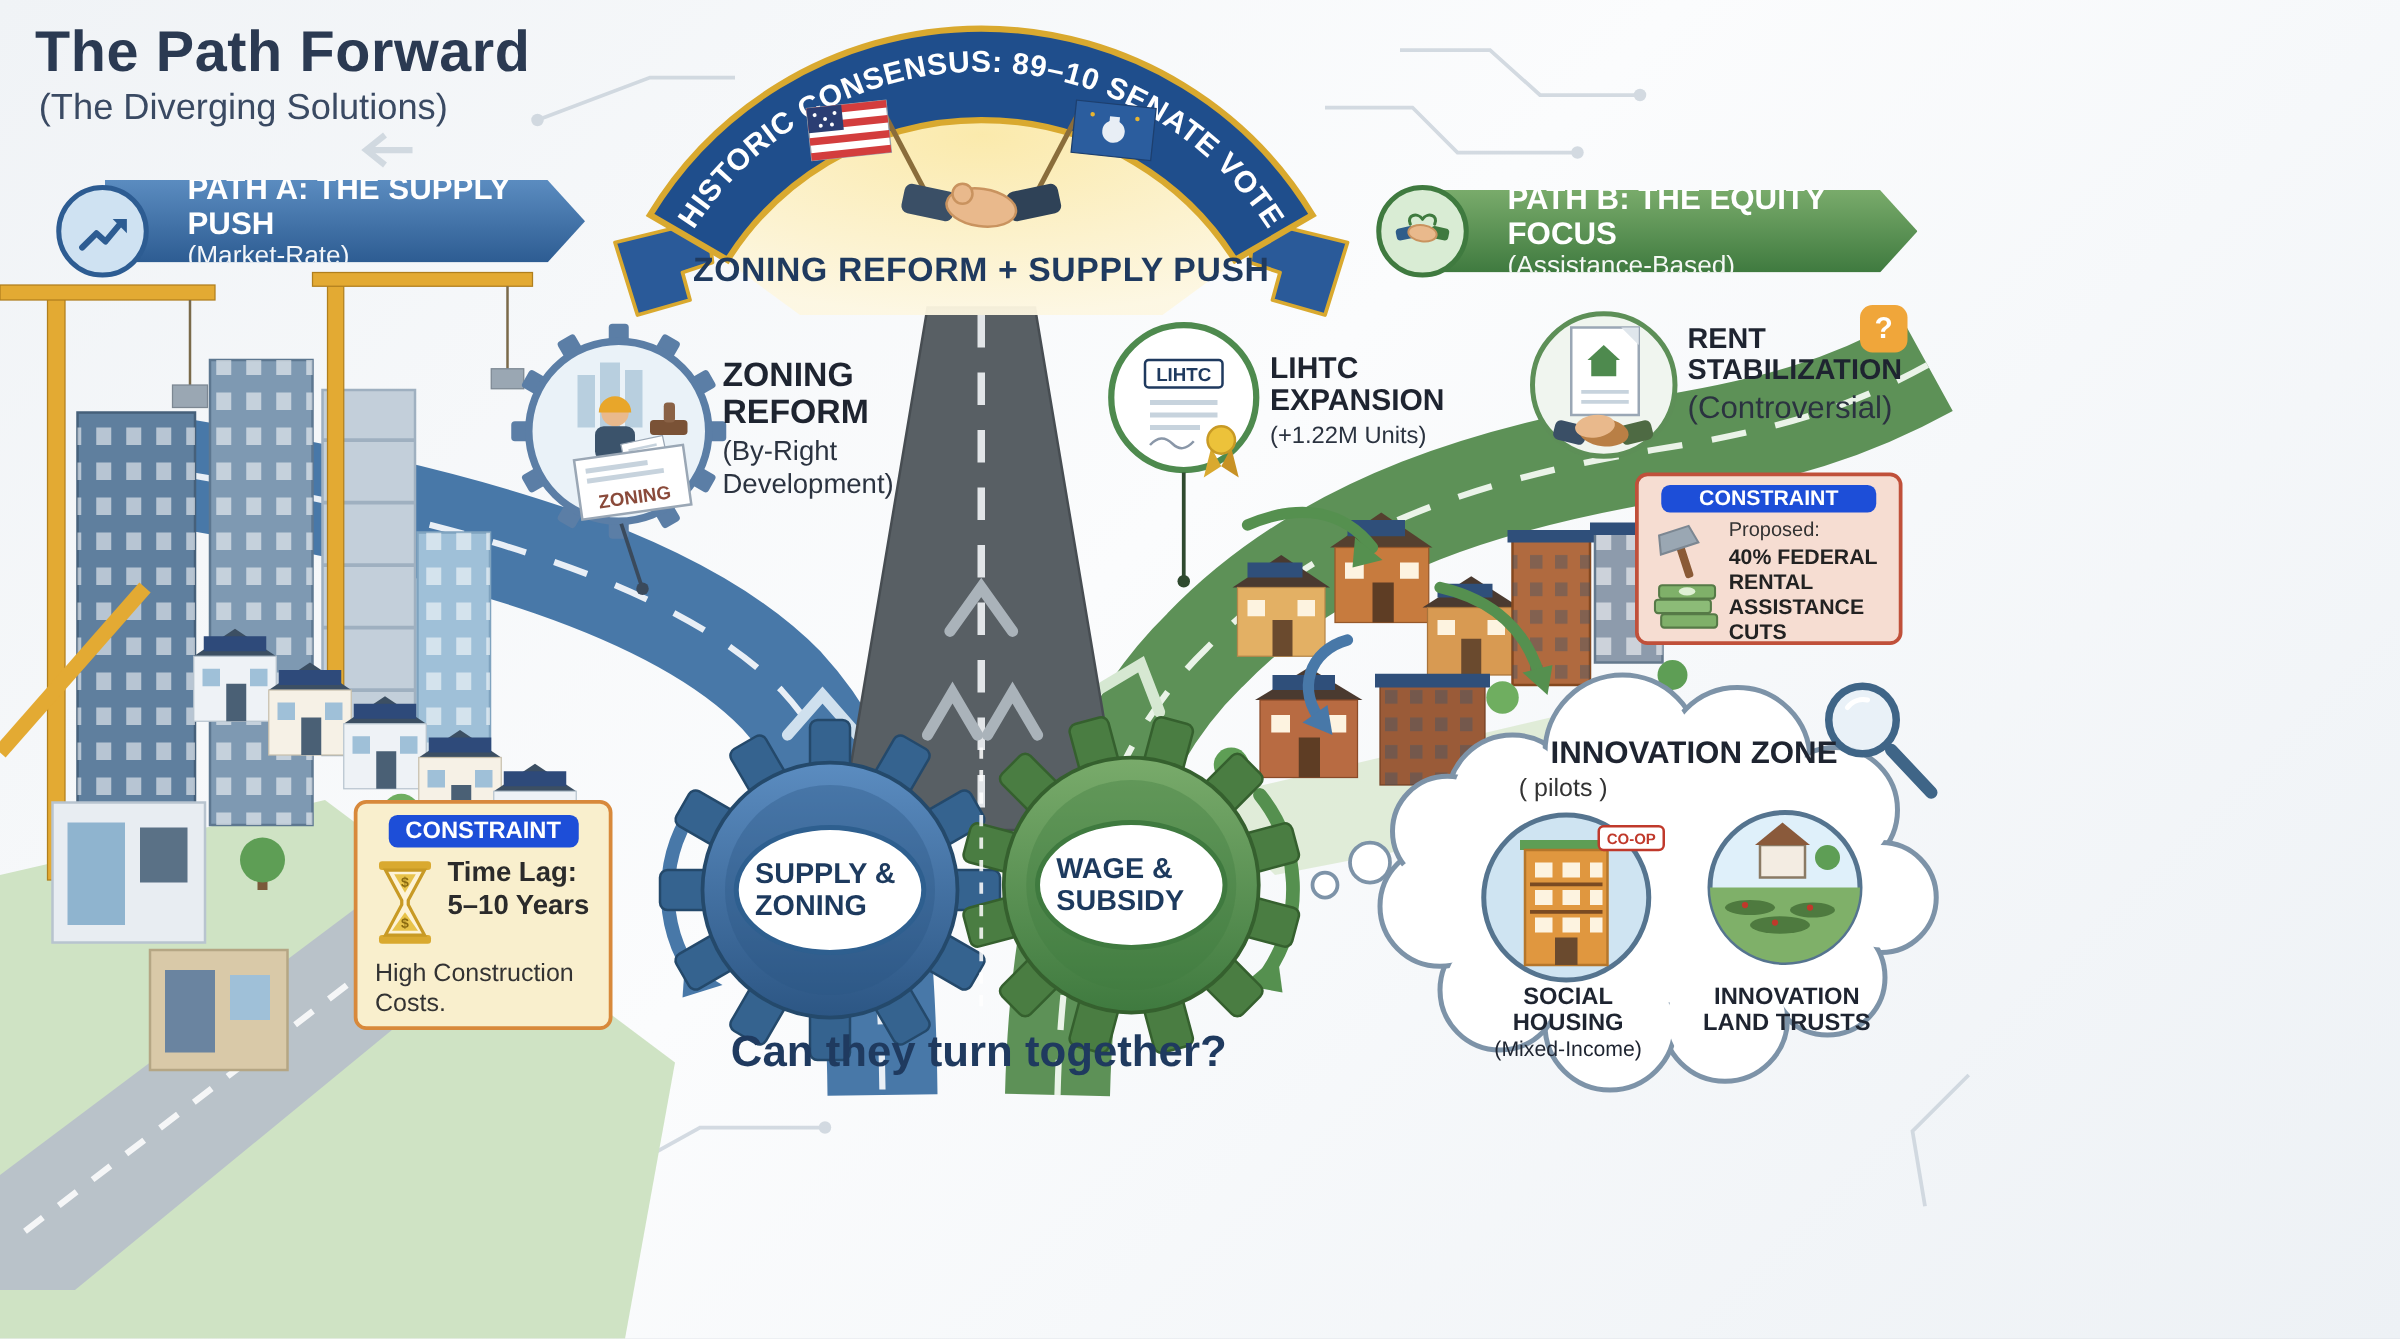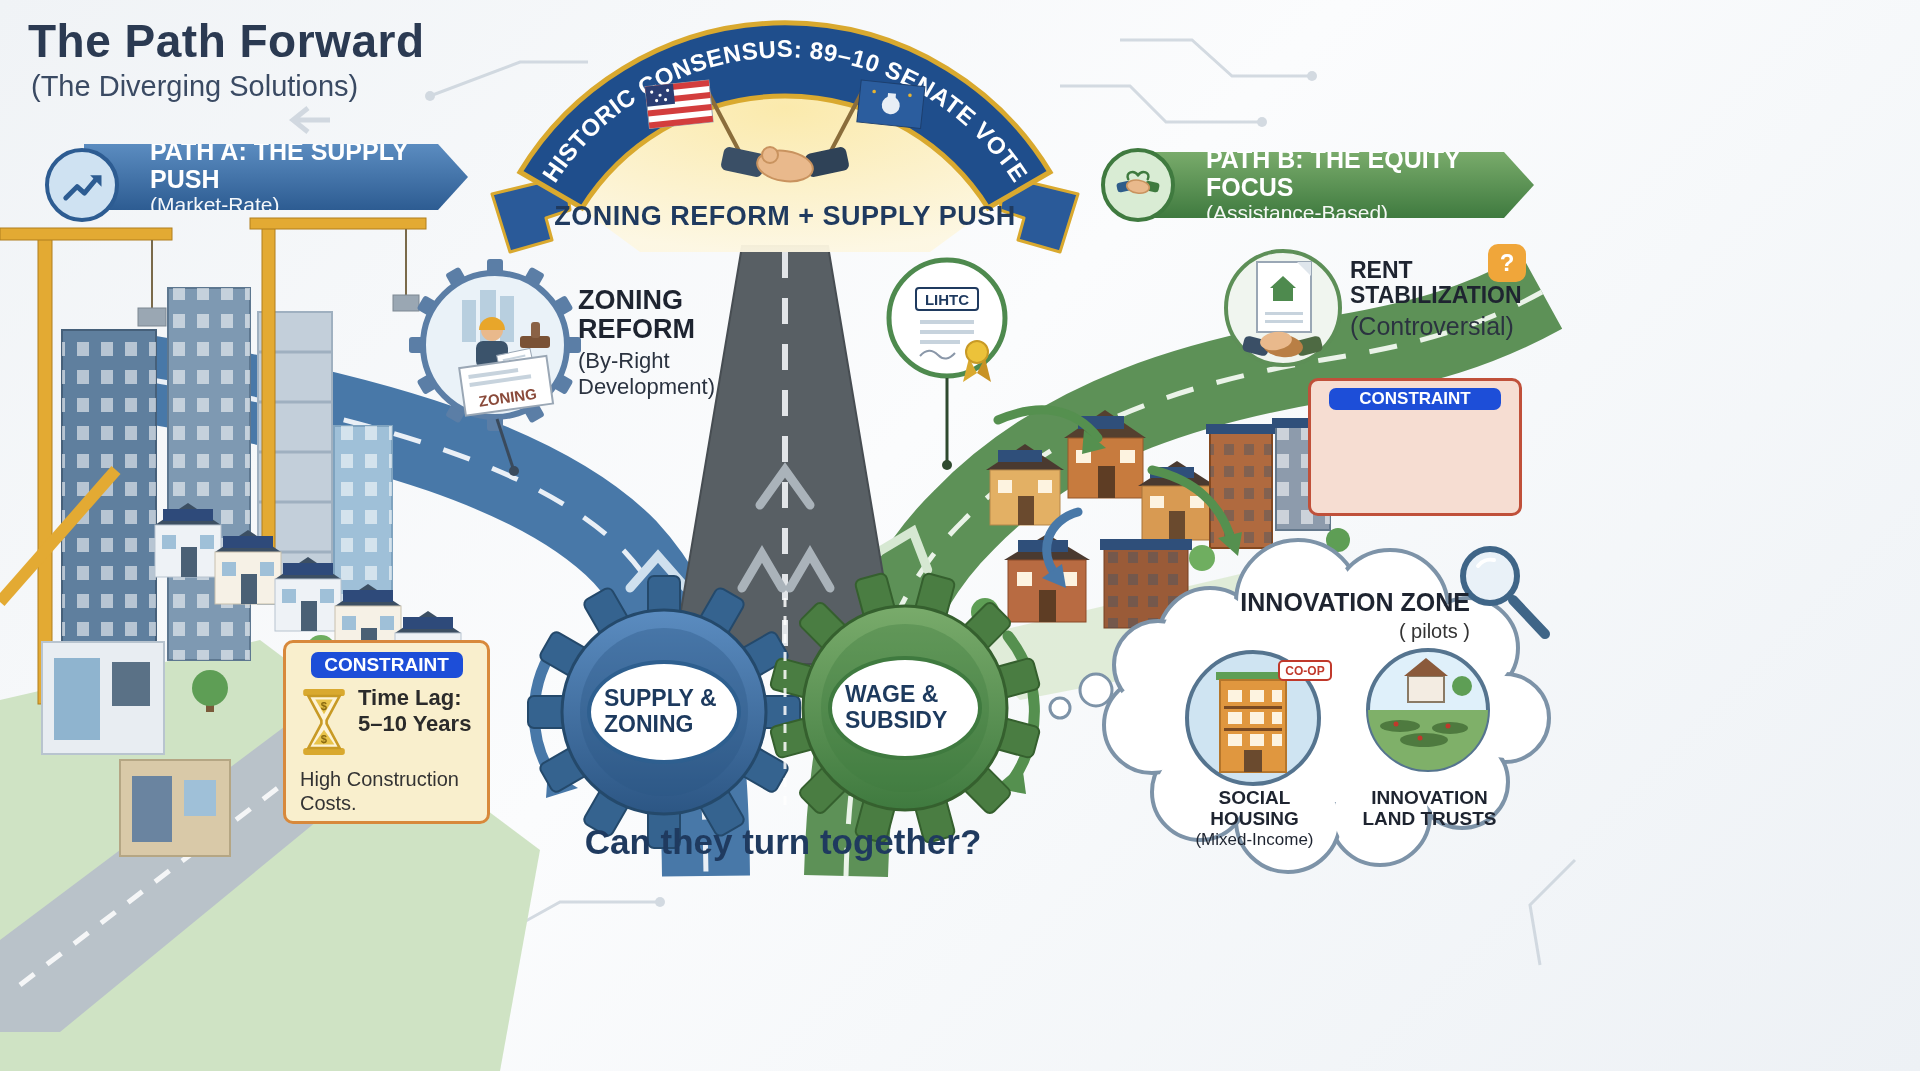--- a/index.html
+++ b/index.html
@@ -38,21 +38,21 @@
   .ca-body{display:flex;gap:8px;padding:2px 12px 0 12px;align-items:flex-start}
 
   .gear-oval{position:absolute;background:#fff;border-radius:50%;display:flex;align-items:center;justify-content:center;
              text-align:left;font-weight:bold;color:#1d3a5e;line-height:1.12;z-index:4}
   #oval-left{left:587px;top:660px;width:154px;height:104px;border:4px solid #2e5f8f;font-size:23px}
   #oval-right{left:828px;top:656px;width:154px;height:104px;border:4px solid #3f7a3f;font-size:23px}
 
   .bottom-q{left:483px;top:822px;width:600px;text-align:center;font-size:35px;font-weight:bold;color:#1f3a5f;z-index:4}
 
   .cloud-title{left:1215px;top:588px;width:255px;text-align:right;font-size:25px;font-weight:bold;color:#1e2430;z-index:4}
-  .cloud-sub{left:1215px;top:620px;width:255px;text-align:right;font-size:20px;color:#333;z-index:4}
+  .cloud-sub{left:1215px;top:620px;width:255px;text-align:left;font-size:20px;color:#333;z-index:4}
   .cloud-label{position:absolute;text-align:center;z-index:4;color:#1e2430}
   .cloud-label b{font-size:19px;line-height:1.1;display:block}
   .cloud-label span{font-size:17px}
   .coop-badge{left:1278px;top:660px;width:54px;height:21px;background:#fff;border:2px solid #c0392b;border-radius:5px;
               color:#c0392b;font-size:12px;font-weight:bold;display:flex;align-items:center;justify-content:center;z-index:5}
   .q-icon{left:1488px;top:244px;width:38px;height:38px;background:#f0a63a;border-radius:10px;color:#fff;
           font-size:24px;font-weight:bold;display:flex;align-items:center;justify-content:center;z-index:4}
 </style>
 </head>
 <body>
@@ -537,20 +537,24 @@
     </svg>
   </div>
 
   <div class="abs banner-strip">ZONING REFORM + SUPPLY PUSH</div>
 
   <div class="feature" style="left:578px;top:286px;width:195px">
     <div class="f-title" style="font-size:27px">ZONING REFORM</div>
     <div class="f-sub" style="font-size:22px;width:150px">(By-Right Development)</div>
   </div>
 
+  <div class="feature" style="left:1016px;top:282px;width:160px">
+    <div class="f-title" style="font-size:24px">LIHTC EXPANSION</div>
+    <div class="f-sub" style="font-size:19px">(+1.22M Units)</div>
+  </div>
 
   <div class="feature" style="left:1350px;top:258px;width:175px">
     <div class="f-title" style="font-size:23px">RENT STABILIZATION</div>
     <div class="f-sub" style="font-size:25px">(Controversial)</div>
   </div>
   <div class="abs q-icon">?</div>
 
   <div class="constraint ca">
     <div class="constraint-head" style="width:152px;font-size:19px;padding:2px 0">CONSTRAINT</div>
     <div class="ca-body">
@@ -566,20 +570,38 @@
       <div>
         <div style="font-size:22px;font-weight:bold;color:#2b2b2b;line-height:1.2">Time Lag:</div>
         <div style="font-size:22px;font-weight:bold;color:#2b2b2b;line-height:1.2">5–10 Years</div>
       </div>
     </div>
     <div style="padding:8px 14px 0 14px;font-size:20px;color:#333;line-height:1.2">High Construction Costs.</div>
   </div>
 
   <div class="constraint cb">
     <div class="constraint-head" style="width:172px;font-size:17px;padding:1px 0;margin:7px auto 4px">CONSTRAINT</div>
+    <div class="cb-body">
+      <svg width="58" height="96" viewBox="0 0 70 110">
+        <g transform="rotate(-18 32 28)">
+          <rect x="28" y="14" width="8" height="40" rx="3" fill="#8a5a36"></rect>
+          <path d="M 16,6 L 46,6 L 50,24 L 12,24 Z" fill="#9aa7b3" stroke="#7c8792" stroke-width="2"></path>
+        </g>
+        <g>
+          <rect x="10" y="60" width="54" height="13" rx="3" fill="#7fb069" stroke="#567a47" stroke-width="2"></rect>
+          <rect x="6" y="74" width="54" height="13" rx="3" fill="#8cbb77" stroke="#567a47" stroke-width="2"></rect>
+          <rect x="12" y="88" width="54" height="13" rx="3" fill="#7fb069" stroke="#567a47" stroke-width="2"></rect>
+          <ellipse cx="37" cy="66" rx="8" ry="4" fill="#dff0d4"></ellipse>
+        </g>
+      </svg>
+      <div>
+        <div style="font-size:16px;color:#333;margin-bottom:2px">Proposed:</div>
+        <div style="font-size:17px;font-weight:bold;color:#222;line-height:1.18;width:124px">40% FEDERAL RENTAL ASSISTANCE CUTS</div>
+      </div>
+    </div>
   </div>
 
   <div class="gear-oval" id="oval-left">
     <span style="width:120px">SUPPLY &amp; ZONING</span>
   </div>
   <div class="gear-oval" id="oval-right">
     <span style="width:120px">WAGE &amp; SUBSIDY</span>
   </div>
 
   <div class="abs bottom-q">Can they turn together?</div>

